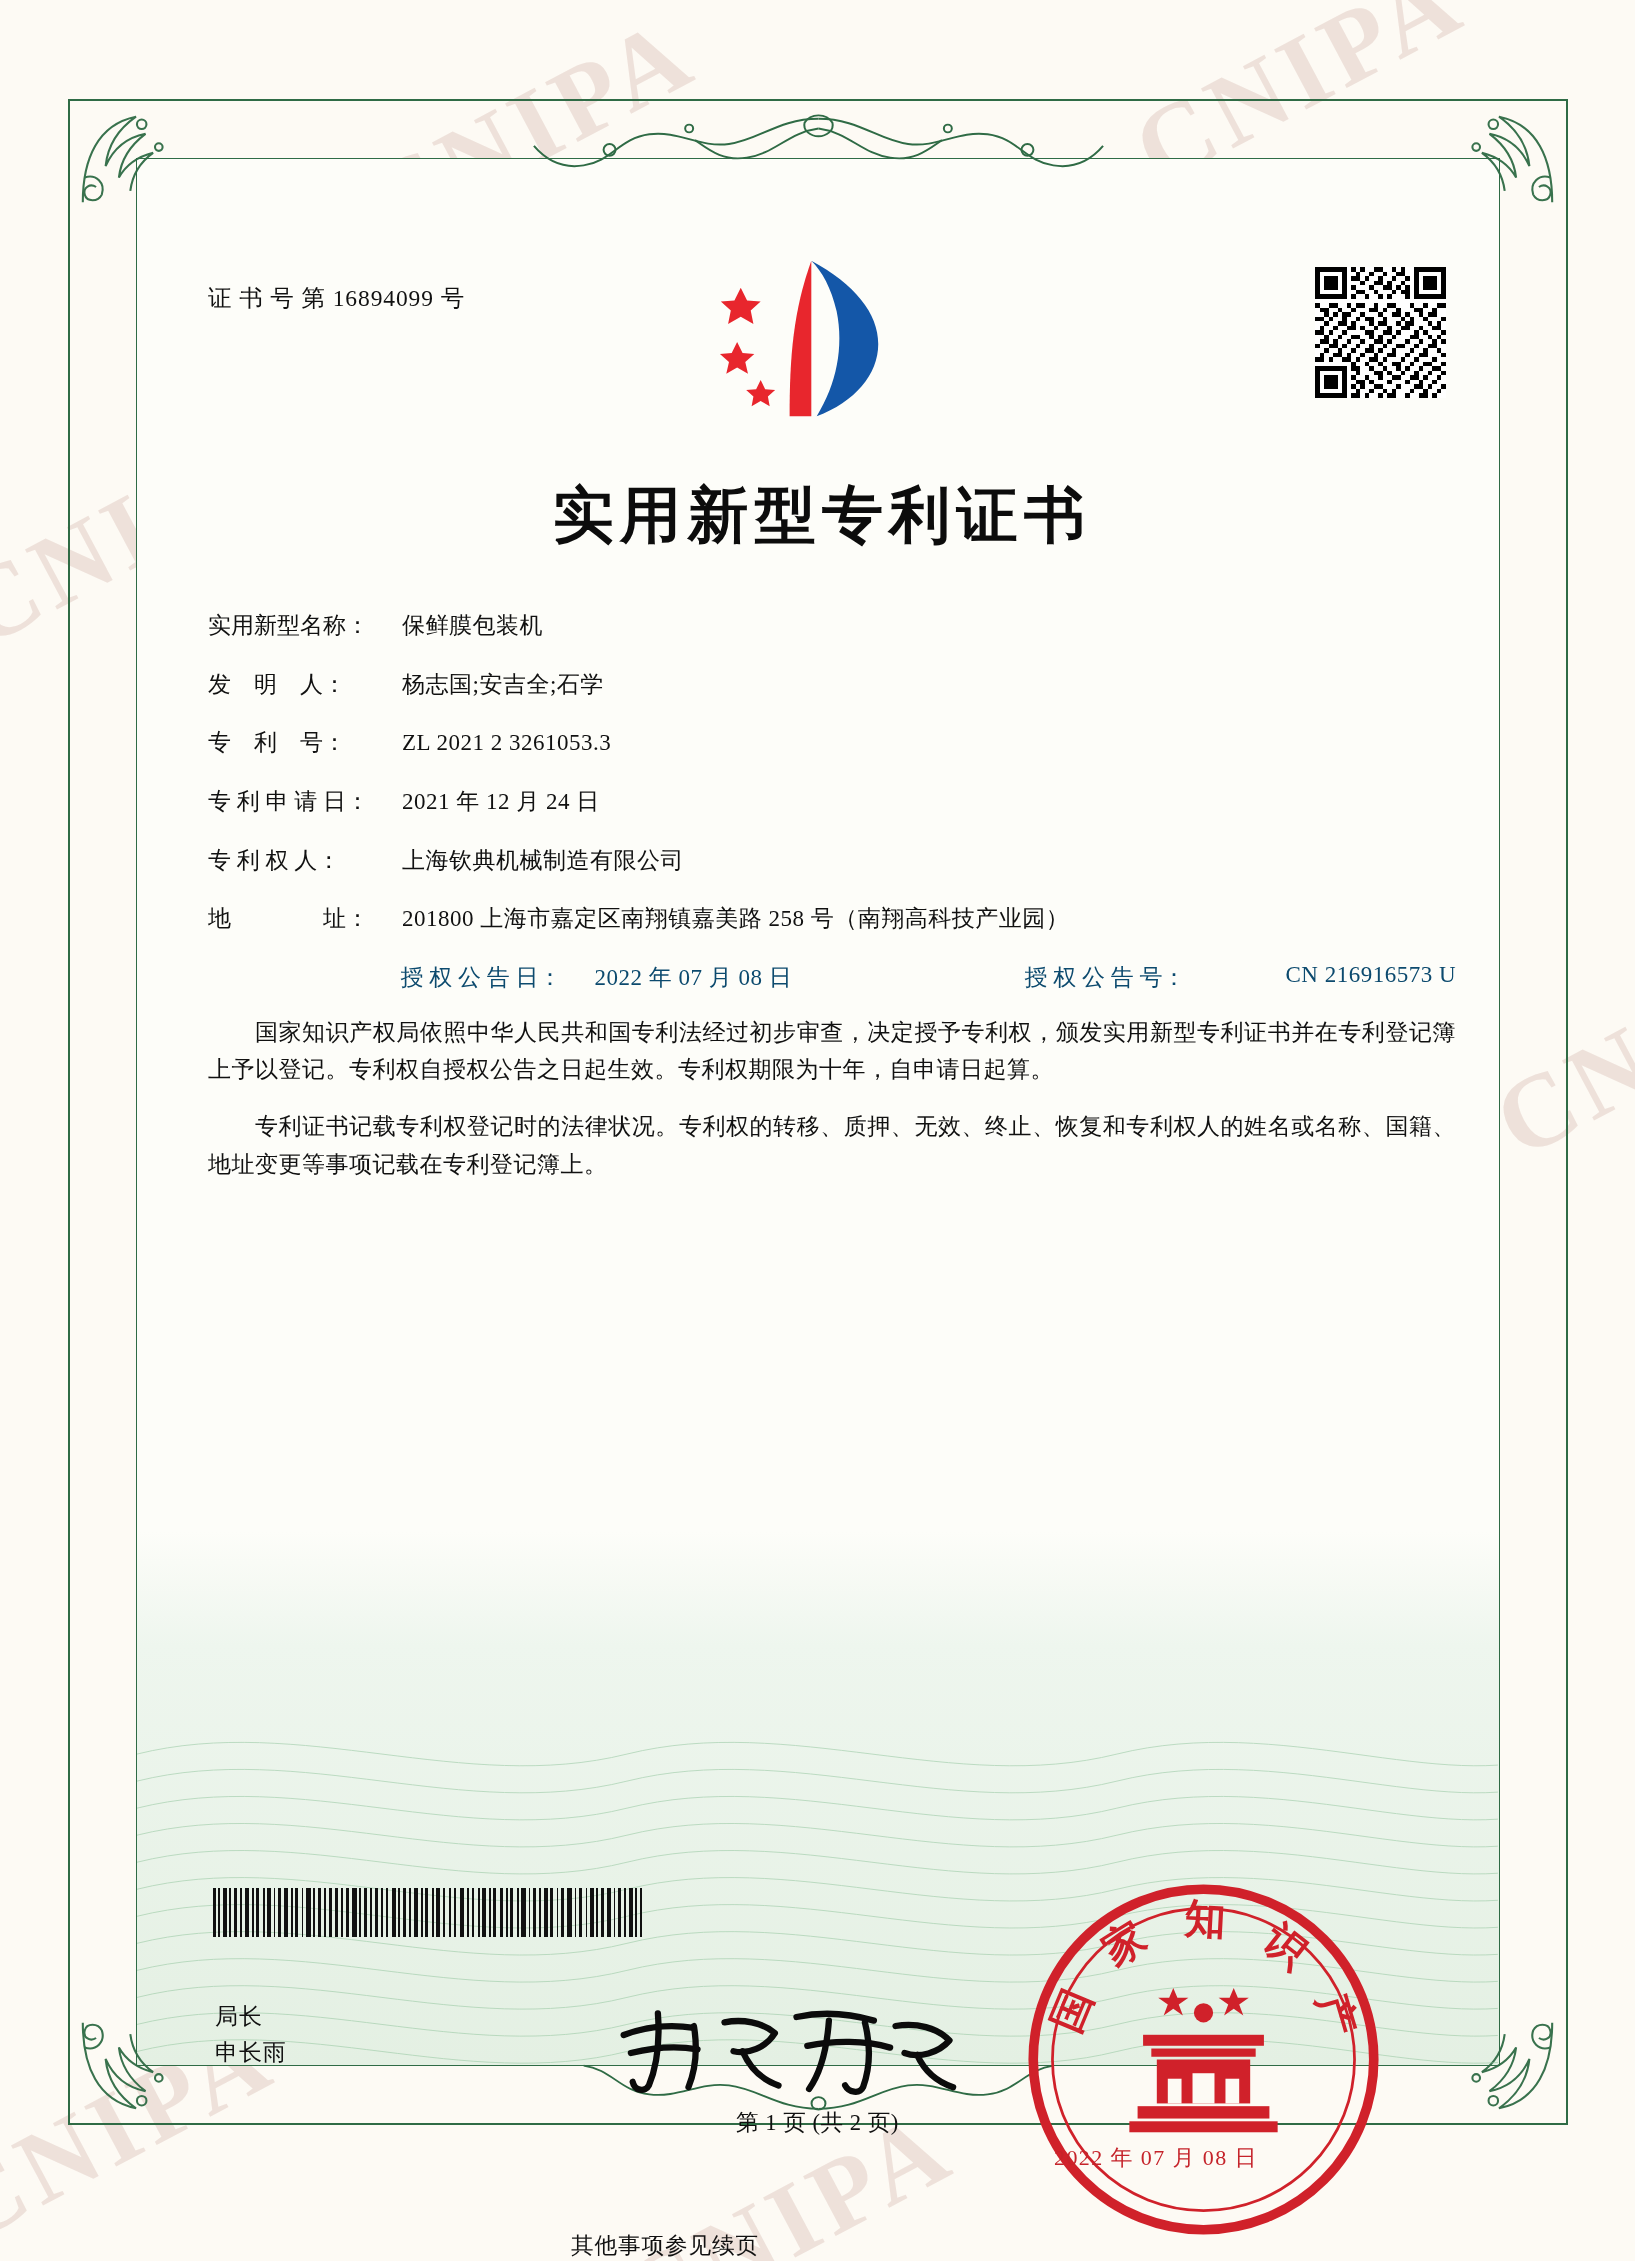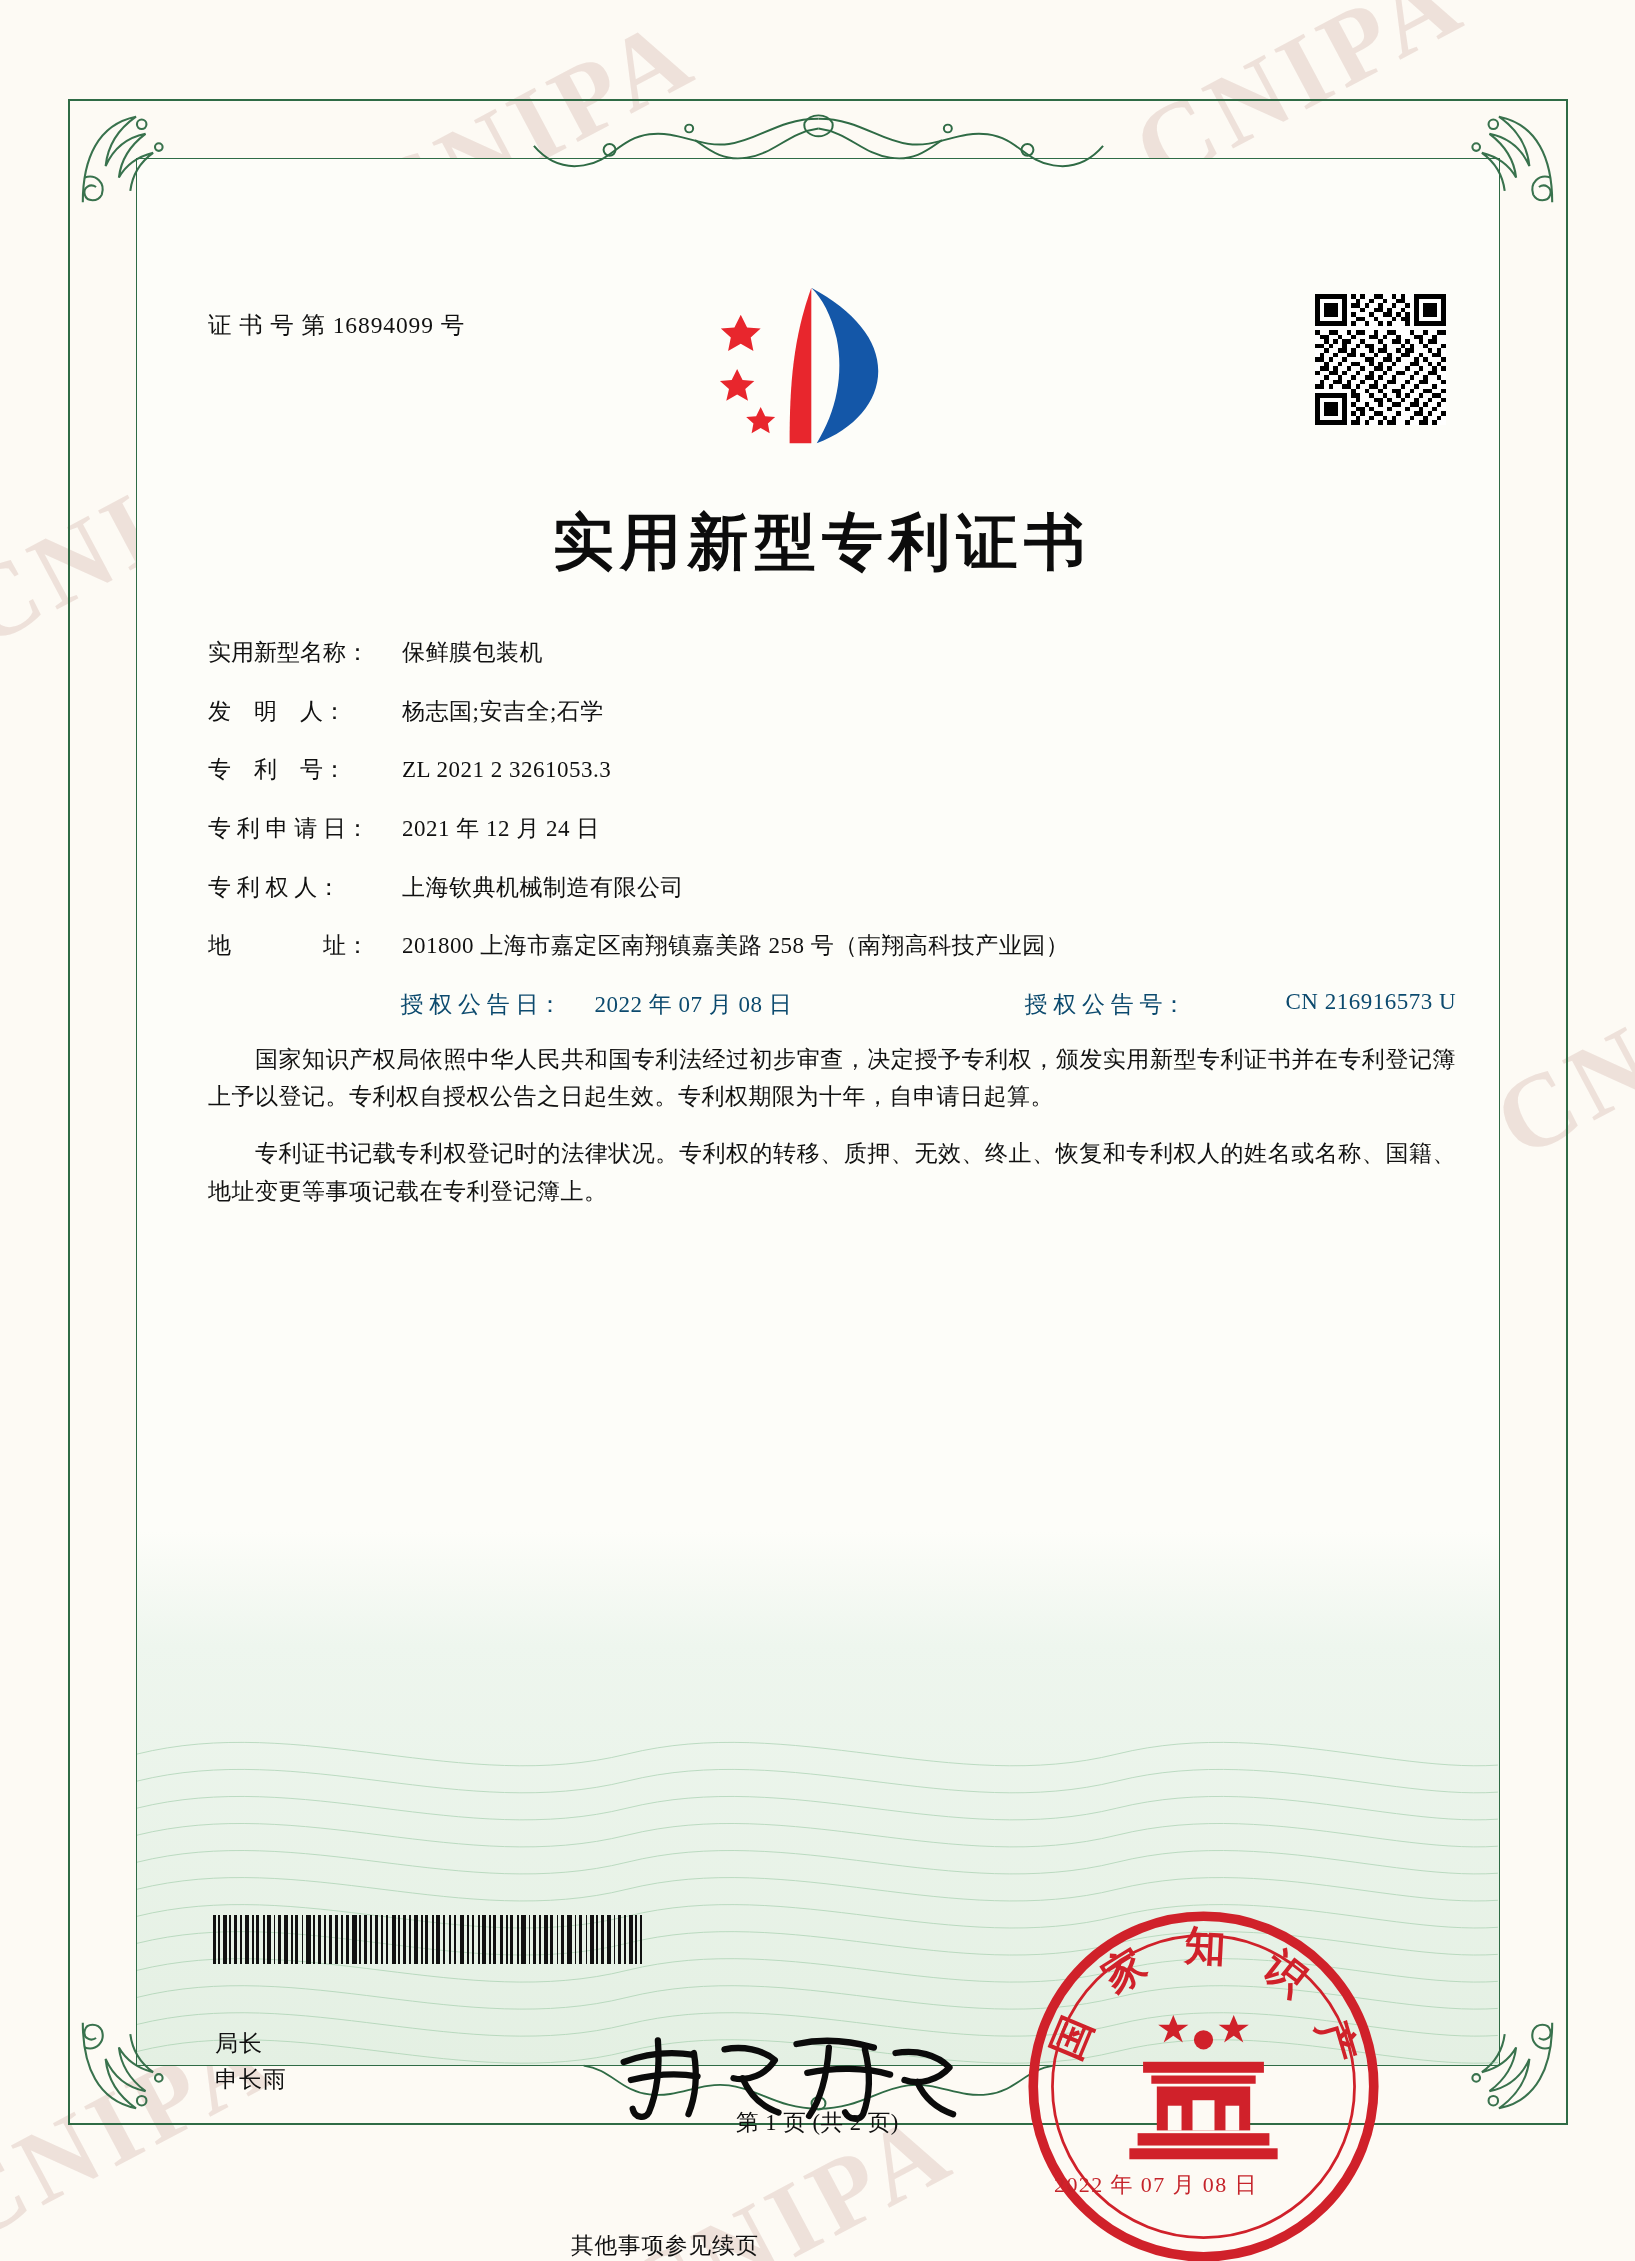--- a/index.html
+++ b/index.html
@@ -85,21 +85,20 @@
     opacity: .55;
   }
 
   
   .content {
     position: absolute;
     left: 136px;
     top: 158px;
     width: 1364px;
     height: 1908px;
-    margin-top: 27px;
   }
 
   .cert-no {
     position: absolute;
     left: 72px;
     top: 124px;
     font-size: 23.5px;
     color: #111;
     letter-spacing: 0.9px;
   }

